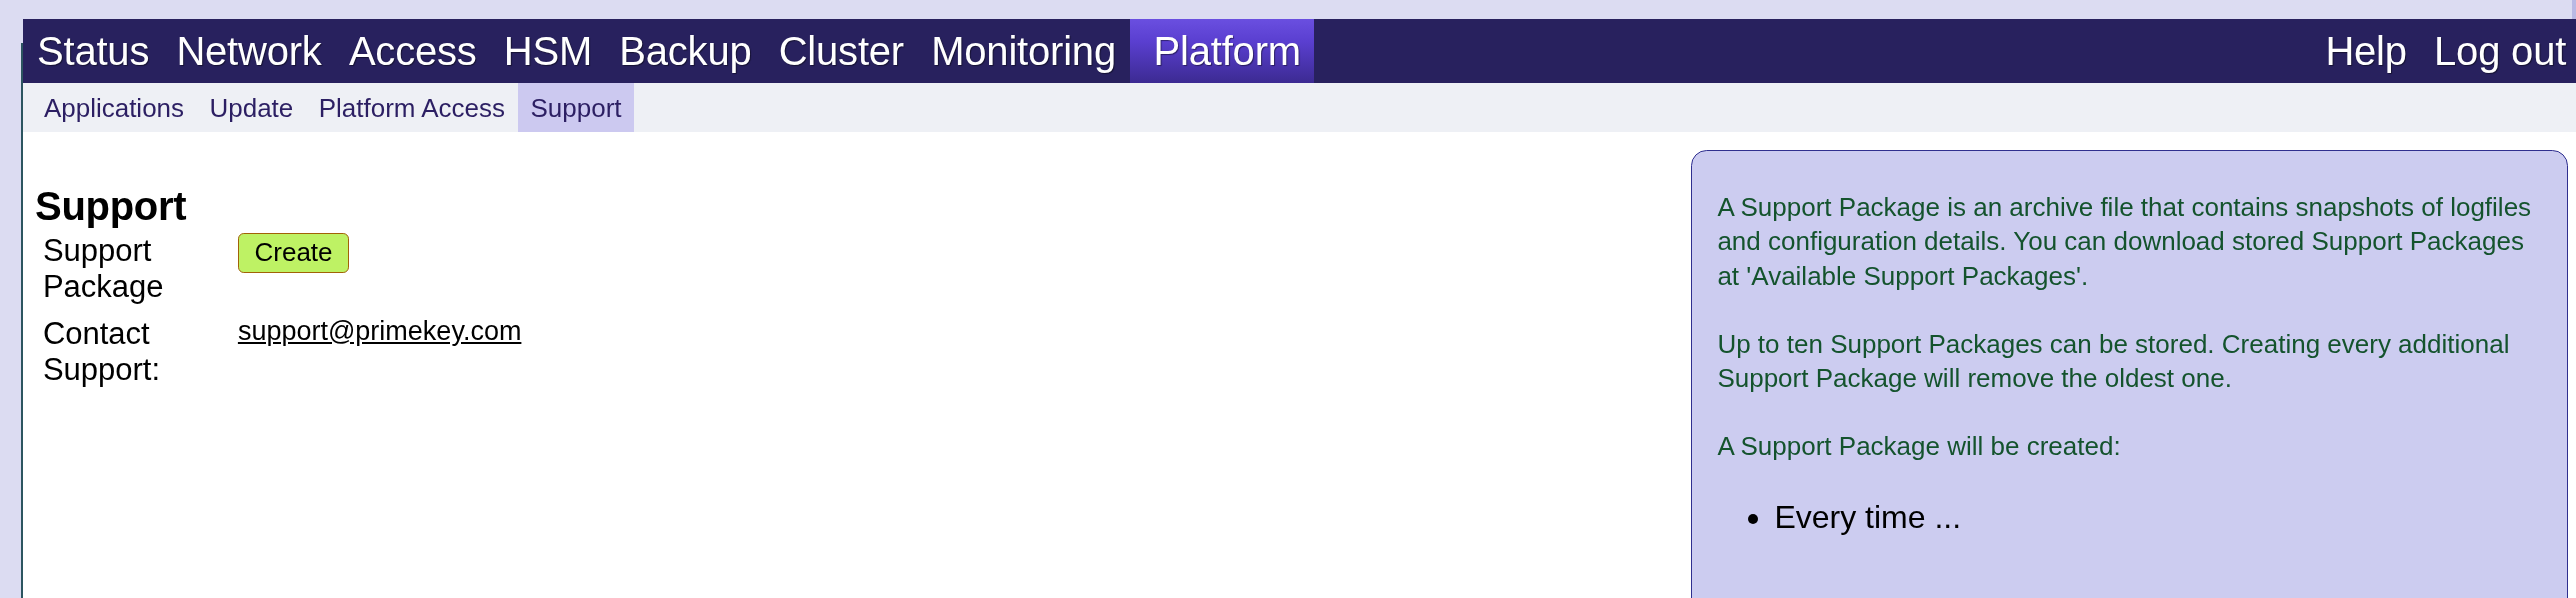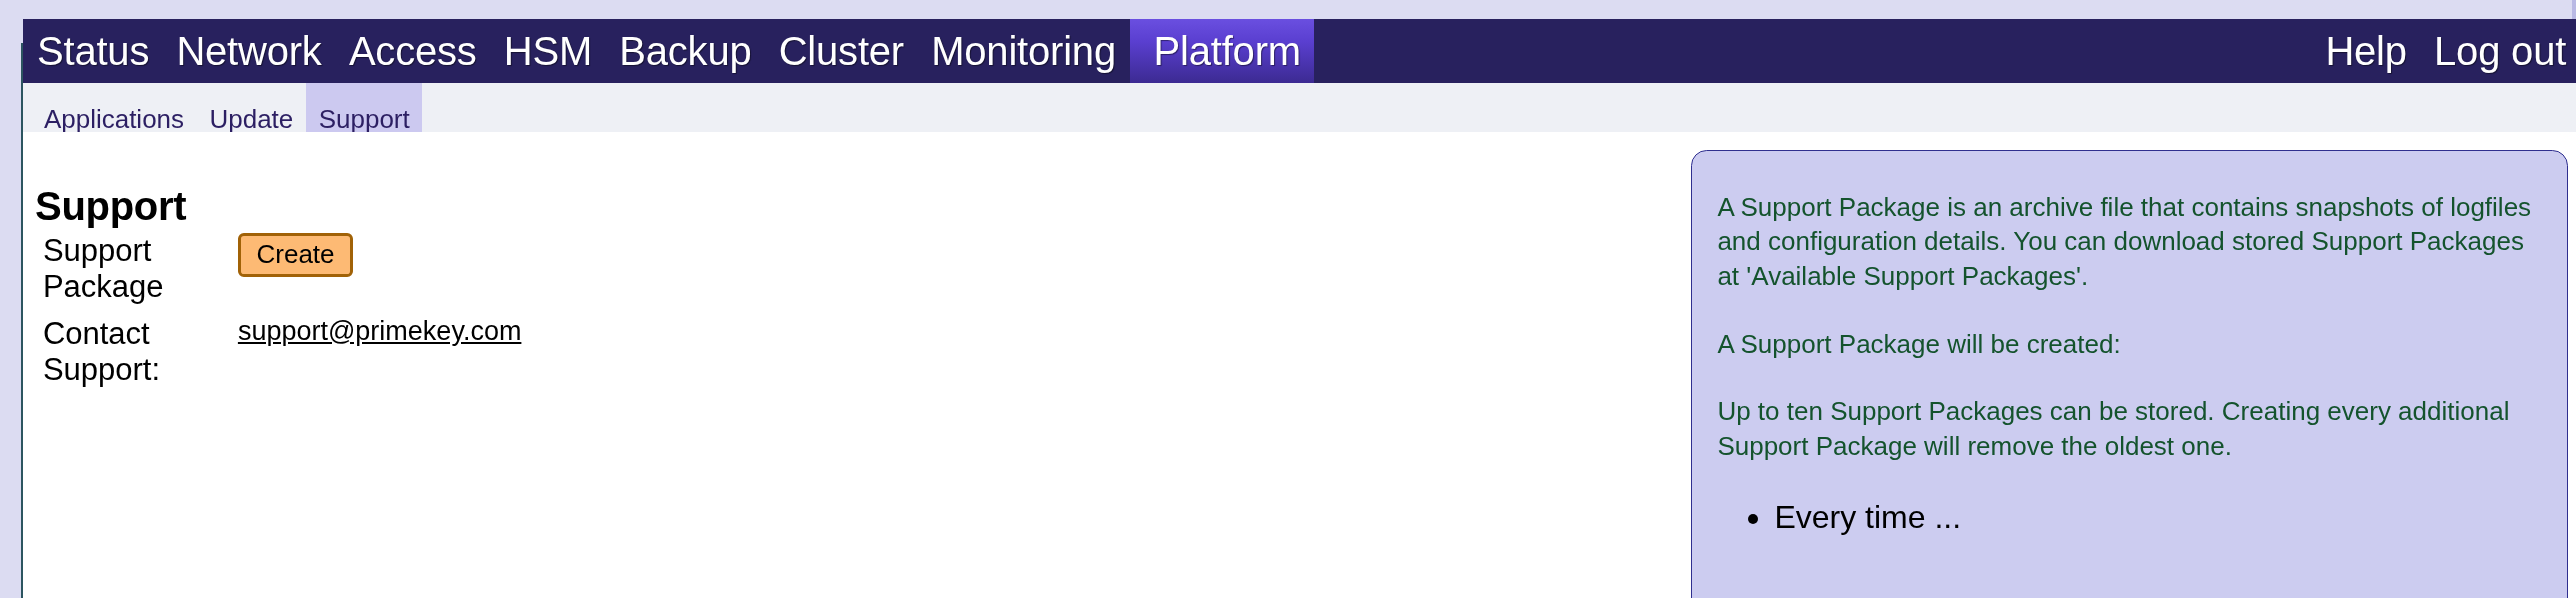--- a/index.html
+++ b/index.html
@@ -80,21 +80,21 @@
   #subnav {
     height: 49px;
     background: #eef0f5;
     display: flex;
     align-items: stretch;
     white-space: nowrap;
     padding-left: 7.8px;
   }
   .subnav-item {
     display: flex;
-    align-items: flex-end;
+    align-items: center;
     padding: 0 12.7px;
     color: #2c1f63;
     font-size: 26px;
     line-height: 1;
     cursor: pointer;
   }
   .subnav-item.active {
     background: #ccc9f0;
   }
 
@@ -139,22 +139,22 @@
   }
   .email-link {
     color: #000000;
     text-decoration: underline;
     cursor: pointer;
   }
   #create-button {
     font-family: "Liberation Sans", "DejaVu Sans", sans-serif;
     font-size: 26px;
     color: #000000;
-    background: #fdba74;
-    border: 3px solid #a16207;
+    background: #bef264;
+    border: 1px solid #a16207;
     border-radius: 5.8px;
     padding: 3.9px 15.6px 5.8px 15.6px;
     cursor: pointer;
     line-height: 1.1;
   }
 
   
   #info-panel {
     position: absolute;
     left: 1668px;
@@ -233,20 +233,23 @@
       </div>
     </nav>
 
     <nav id="subnav">
       <div class="subnav-item">
           <span>Applications</span>
         </div>
       <div class="subnav-item">
           <span>Update</span>
         </div>
+      <div class="subnav-item">
+          <span>Platform Access</span>
+        </div>
       <div class="subnav-item active">
           <span>Support</span>
         </div>
     </nav>
 
     <main id="main">
 
       <h1 id="page-title">Support</h1>
 
       <div id="form">
@@ -263,22 +266,22 @@
           <div class="form-label">Contact Support:</div>
           <div class="form-value">
             <a class="email-link" href="#">support@primekey.com</a>
           </div>
         </div>
 
       </div>
 
       <aside id="info-panel">
         <p>A Support Package is an archive file that contains snapshots of logfiles and configuration details. You can download stored Support Packages at 'Available Support Packages'.</p>
+        <p>Up to ten Support Packages can be stored. Creating every additional Support Package will remove the oldest one.</p>
         <p>A Support Package will be created:</p>
-        <p>Up to ten Support Packages can be stored. Creating every additional Support Package will remove the oldest one.</p>
         <ul>
           <li>Every time ...</li>
         </ul>
       </aside>
 
     </main>
 
   </div>
 </div>
 

